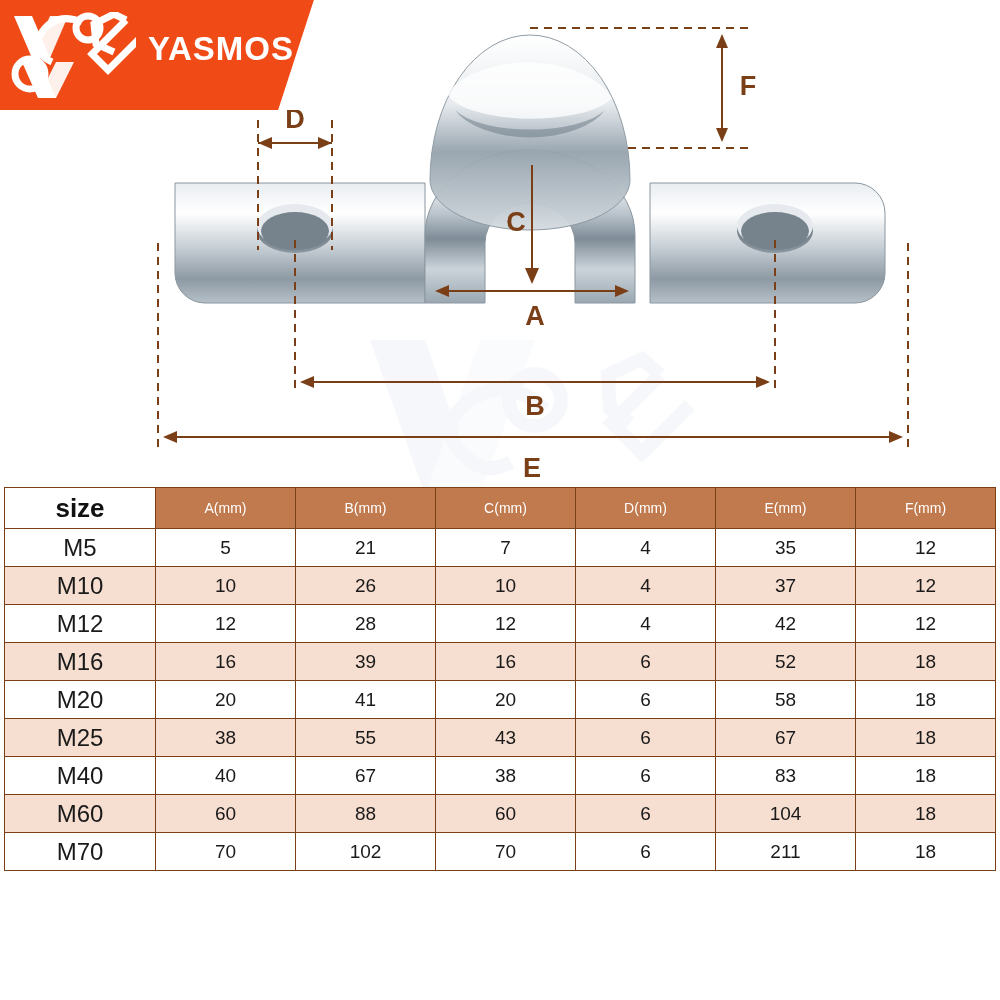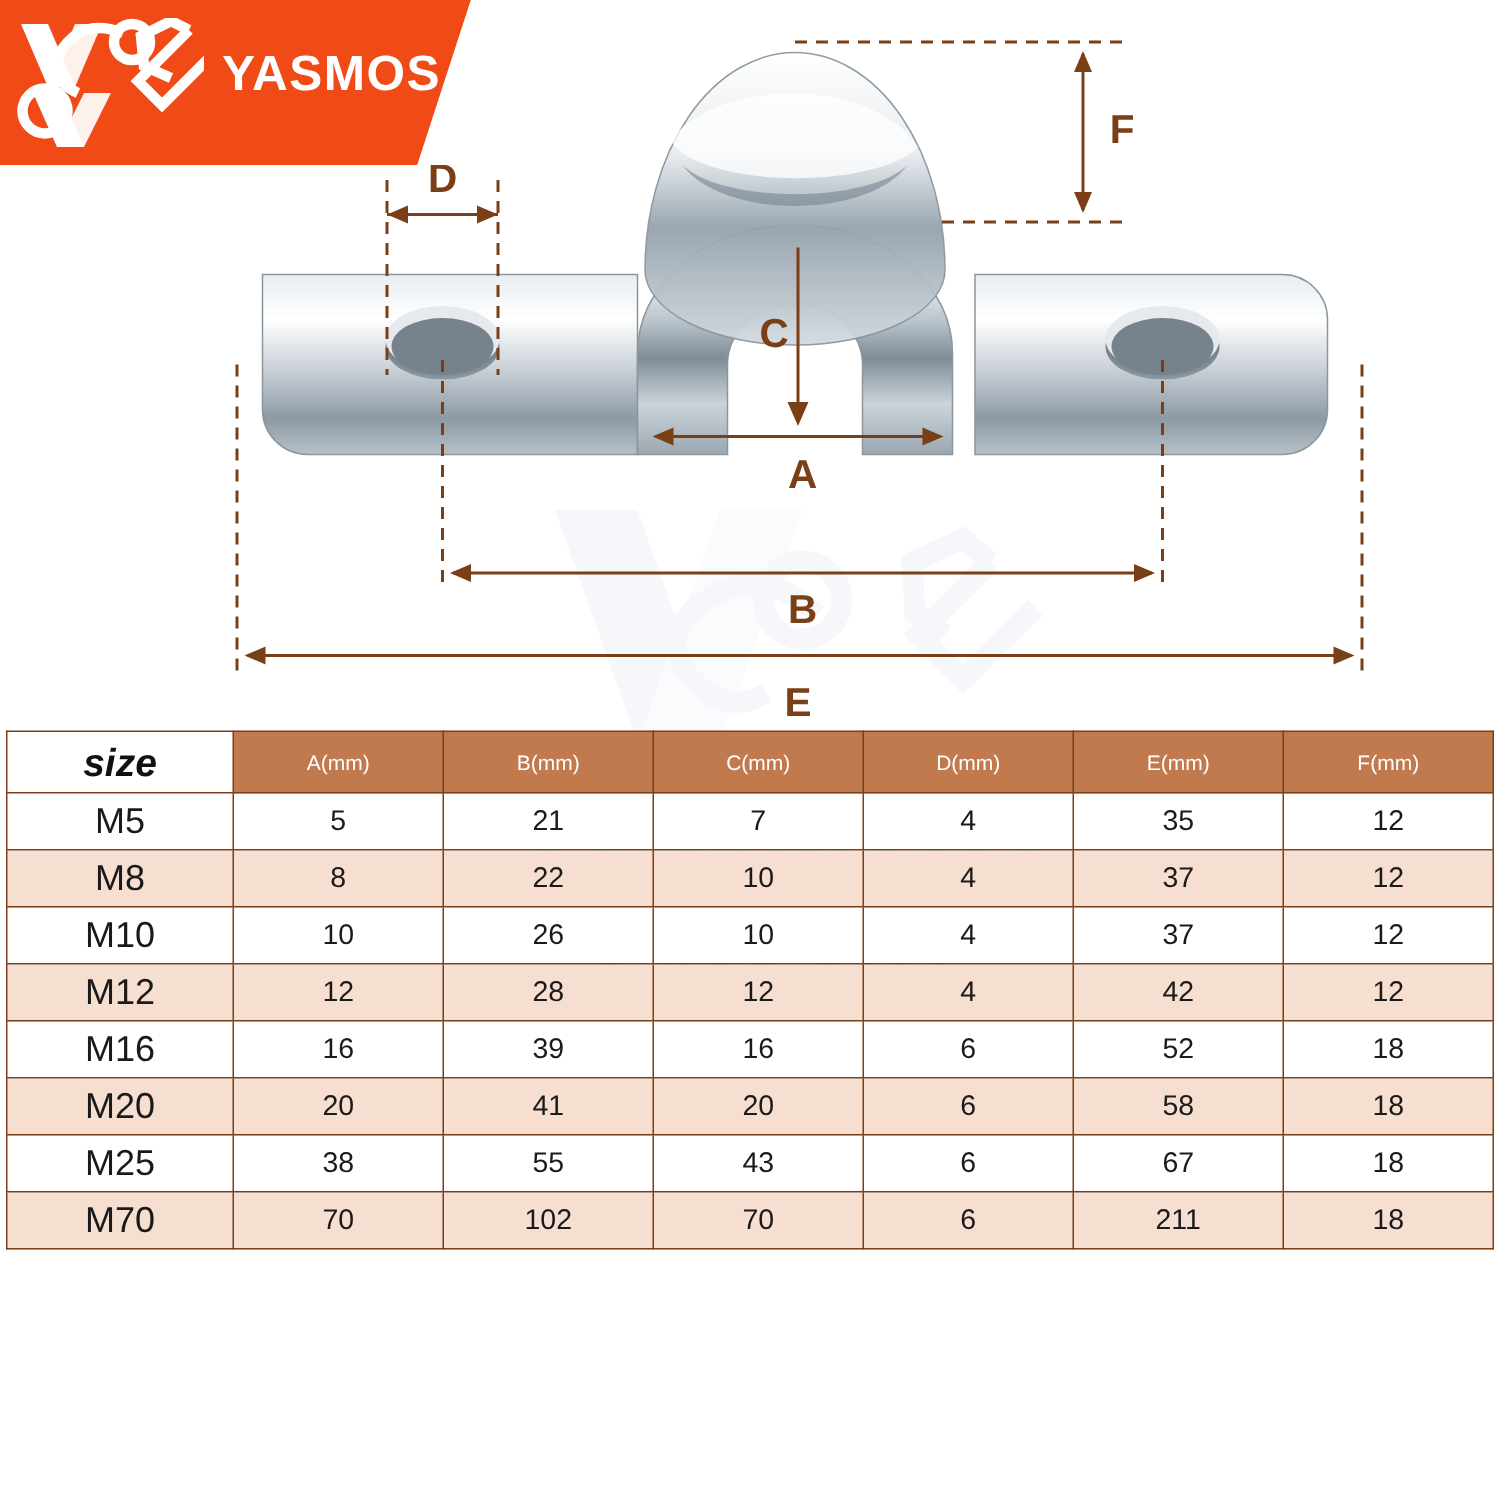--- a/index.html
+++ b/index.html
@@ -71,21 +71,21 @@
     font-size:14px;
     font-weight:normal;
     height:40px;
   }
   .spec-table thead th.size-head{
     background:#ffffff;color:#111111;font-weight:bold;font-size:26px;
   }
   .spec-table tbody tr:nth-child(odd) td{ background:#ffffff; }
   .spec-table tbody tr:nth-child(even) td{ background:#f6ded0; }
   .spec-table tbody td.size-cell{ font-size:24px;margin-top:15px; }
-  .col-size{width:150px;font-style:italic;}
+  .col-size{width:150px;}
 </style>
 </head>
 <body>
 
 <div class="watermark">
   <svg width="380" height="360" viewBox="0 0 380 360">
     <g fill="#dfe8ef">
       <path d="M40 20 L95 20 L150 175 L95 175 Z"></path>
       <path d="M150 20 L205 20 L150 175 L95 175 Z" fill="#eef3f7"></path>
       <path d="M60 190 L120 190 L165 330 L105 330 Z"></path>
@@ -243,29 +243,20 @@
     <tr>
         <td class="size-cell">M5</td>
         <td>5</td>
         <td>21</td>
         <td>7</td>
         <td>4</td>
         <td>35</td>
         <td>12</td>
       </tr>
     <tr>
-        <td class="size-cell">M8</td>
-        <td>8</td>
-        <td>22</td>
-        <td>10</td>
-        <td>4</td>
-        <td>37</td>
-        <td>12</td>
-      </tr>
-    <tr>
         <td class="size-cell">M10</td>
         <td>10</td>
         <td>26</td>
         <td>10</td>
         <td>4</td>
         <td>37</td>
         <td>12</td>
       </tr>
     <tr>
         <td class="size-cell">M12</td>
@@ -297,20 +288,38 @@
     <tr>
         <td class="size-cell">M25</td>
         <td>38</td>
         <td>55</td>
         <td>43</td>
         <td>6</td>
         <td>67</td>
         <td>18</td>
       </tr>
     <tr>
+        <td class="size-cell">M40</td>
+        <td>40</td>
+        <td>67</td>
+        <td>38</td>
+        <td>6</td>
+        <td>83</td>
+        <td>18</td>
+      </tr>
+    <tr>
+        <td class="size-cell">M60</td>
+        <td>60</td>
+        <td>88</td>
+        <td>60</td>
+        <td>6</td>
+        <td>104</td>
+        <td>18</td>
+      </tr>
+    <tr>
         <td class="size-cell">M70</td>
         <td>70</td>
         <td>102</td>
         <td>70</td>
         <td>6</td>
         <td>211</td>
         <td>18</td>
       </tr>
   </tbody>
 </table>

